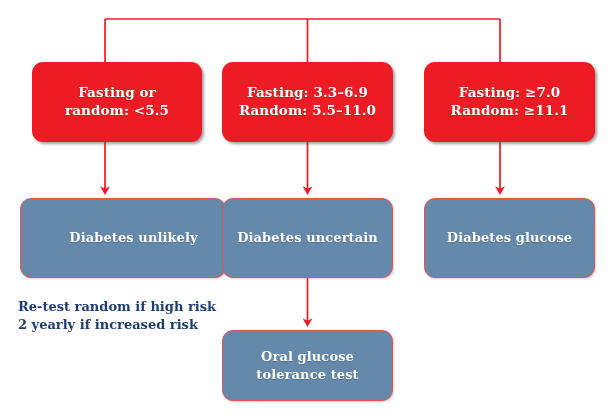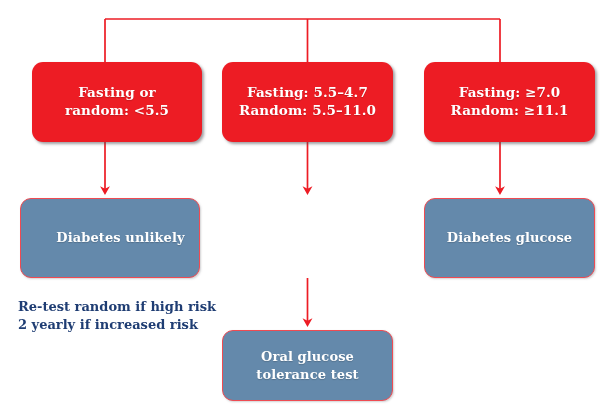--- a/index.html
+++ b/index.html
@@ -110,38 +110,43 @@
 
   <div class="node red" style="left:20px; top:62px; width:170px; height:80px;margin-left:12px;">
     <span class="lines">
       <span>Fasting or</span>
       <span>random: &lt;5.5</span>
     </span>
   </div>
 
   <div class="node red" style="left:222px; top:62px; width:171px; height:80px;">
     <span class="lines">
-      <span>Fasting: 5.5–4.7</span>
+      <span>Fasting: 3.3–6.9</span>
       <span>Random: 5.5–11.0</span>
     </span>
   </div>
 
   <div class="node red" style="left:424px; top:62px; width:171px; height:80px;">
     <span class="lines">
       <span>Fasting: ≥7.0</span>
       <span>Random: ≥11.1</span>
     </span>
   </div>
 
-  <div class="node blue" style="left:20px; top:198px; width:180px; height:80px;padding-left:21px;">
+  <div class="node blue" style="left:20px; top:198px; width:206px; height:80px;padding-left:21px;">
     <span class="lines">
       <span>Diabetes unlikely</span>
     </span>
   </div>
 
+  <div class="node blue" style="left:222px; top:198px; width:171px; height:80px;">
+    <span class="lines">
+      <span>Diabetes uncertain</span>
+    </span>
+  </div>
 
   <div class="node blue" style="left:424px; top:198px; width:171px; height:80px;">
     <span class="lines">
       <span>Diabetes glucose</span>
     </span>
   </div>
 
   <div class="node blue" style="left:222px; top:330px; width:171px; height:71px;">
     <span class="lines">
       <span>Oral glucose</span>

